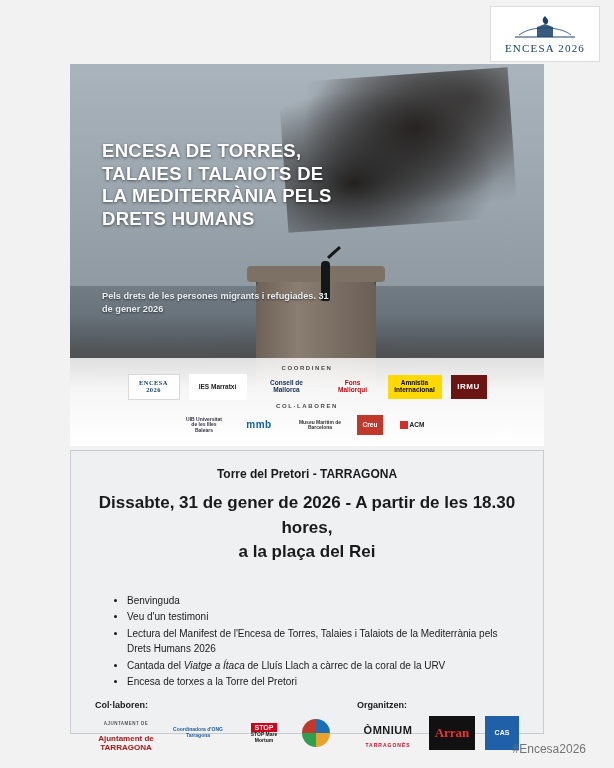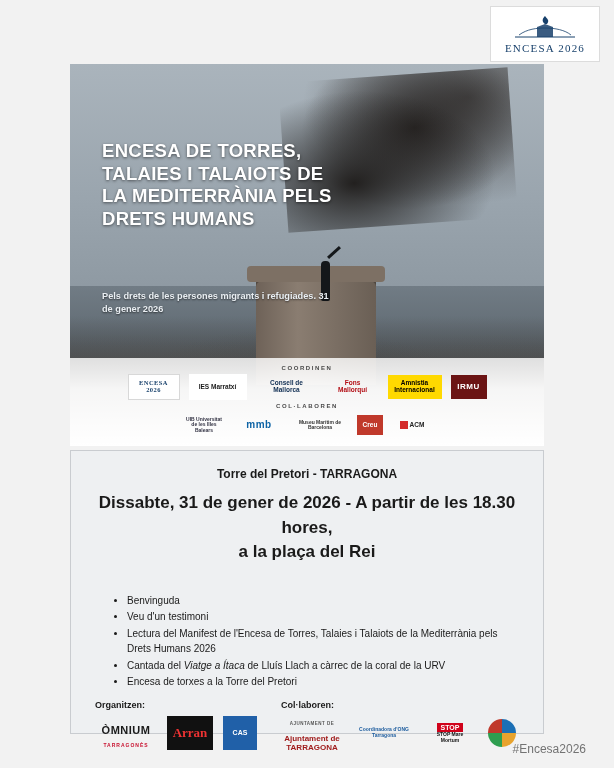--- a/index.html
+++ b/index.html
@@ -349,44 +349,44 @@
     <li>Benvinguda</li>
     <li>Veu d'un testimoni</li>
     <li>Lectura del Manifest de l'Encesa de Torres, Talaies i Talaiots de la Mediterrània pels Drets Humans 2026</li>
     <li><span>Cantada del </span><i>Viatge a Ítaca</i><span> de Lluís Llach a càrrec de la coral de la URV</span></li>
     <li>Encesa de torxes a la Torre del Pretori</li>
   </ul>
 
 
   <div class="sponsors">
     <div class="sp-group">
-      <div class="sp-title">Organitzen:</div>
-      <div class="sp-row">
-        <div class="sp sp-omnium">
-          <div>
-            <span class="big">ÒMNIUM</span>
-            <span class="small">TARRAGONÈS</span>
-          </div>
-        </div>
-        <div class="sp sp-arran">Arran</div>
-        <div class="sp sp-cas">CAS</div>
-      </div>
-    </div>
-    <div class="sp-group">
       <div class="sp-title">Col·laboren:</div>
       <div class="sp-row">
         <div class="sp sp-tgn">
           <div>
             <span class="tiny">AJUNTAMENT DE</span>
             <span>Ajuntament de TARRAGONA</span>
           </div>
         </div>
         <div class="sp sp-coord">Coordinadora d'ONG Tarragona</div>
         <div class="sp sp-stop">
           <div><span class="st">STOP</span><br><span>STOP Mare Mortum</span></div>
         </div>
         <div class="sp sp-circle"><div class="ring"></div></div>
       </div>
     </div>
+    <div class="sp-group">
+      <div class="sp-title">Organitzen:</div>
+      <div class="sp-row">
+        <div class="sp sp-omnium">
+          <div>
+            <span class="big">ÒMNIUM</span>
+            <span class="small">TARRAGONÈS</span>
+          </div>
+        </div>
+        <div class="sp sp-arran">Arran</div>
+        <div class="sp sp-cas">CAS</div>
+      </div>
+    </div>
   </div>
 </div>
 
 <div class="hashtag">#Encesa2026</div>
 
 </body></html>

